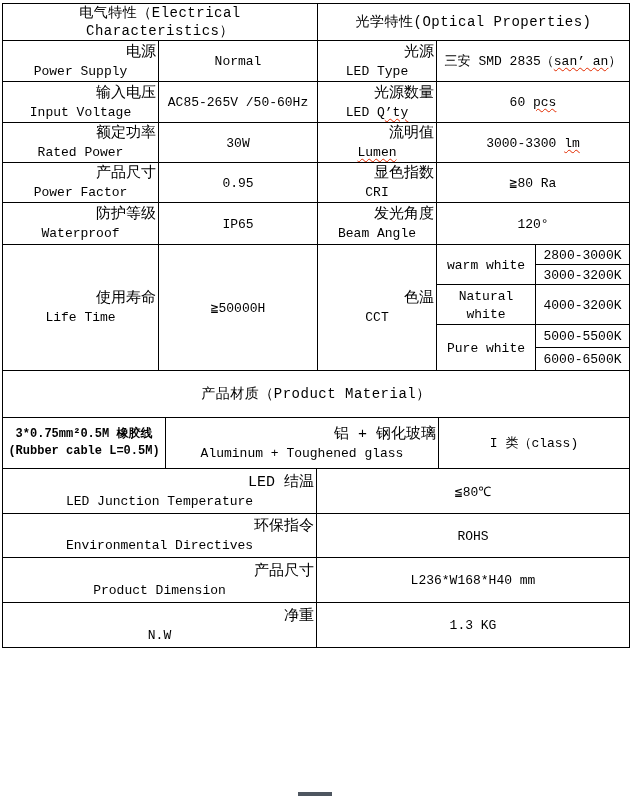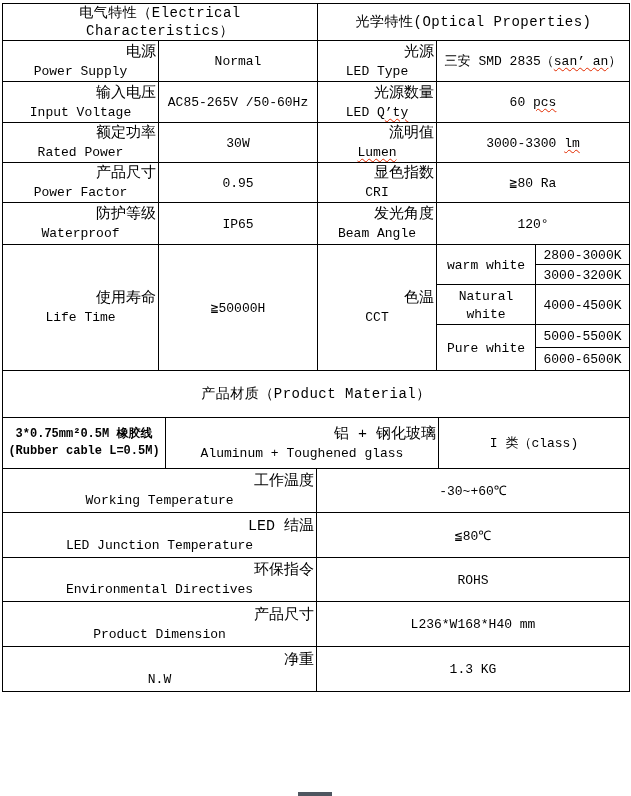--- a/index.html
+++ b/index.html
@@ -128,21 +128,21 @@
         <span class="en">CCT</span>
       </td>
       <td rowspan="2"><span class="val">warm white</span></td>
       <td><span class="val">2800-3000K</span></td>
     </tr>
     <tr style="height:20px">
       <td><span class="val">3000-3200K</span></td>
     </tr>
     <tr style="height:40px">
       <td><span class="val">Natural white</span></td>
-      <td><span class="val">4000-4500K</span></td>
+      <td><span class="val">4000-3200K</span></td>
     </tr>
     <tr style="height:23px">
       <td rowspan="2"><span class="val">Pure white</span></td>
       <td><span class="val">5000-5500K</span></td>
     </tr>
     <tr style="height:23px">
       <td><span class="val">6000-6500K</span></td>
     </tr>
   </tbody>
     </table>
@@ -172,27 +172,20 @@
     </tr>
   </tbody>
     </table>
 
   <table>
     <colgroup>
         <col style="width:314px">
         <col style="width:313px">
       </colgroup>
     <tbody>
-        <tr style="height:44px">
-      <td>
-        <span class="cn">工作温度</span>
-        <span class="en">Working Temperature</span>
-      </td>
-      <td><span class="val">-30~+60℃</span></td>
-    </tr>
     <tr style="height:45px">
       <td>
         <span class="cn">LED 结温</span>
         <span class="en">LED Junction Temperature</span>
       </td>
       <td><span class="val">≦80℃</span></td>
     </tr>
     <tr style="height:44px">
       <td>
         <span class="cn">环保指令</span>

